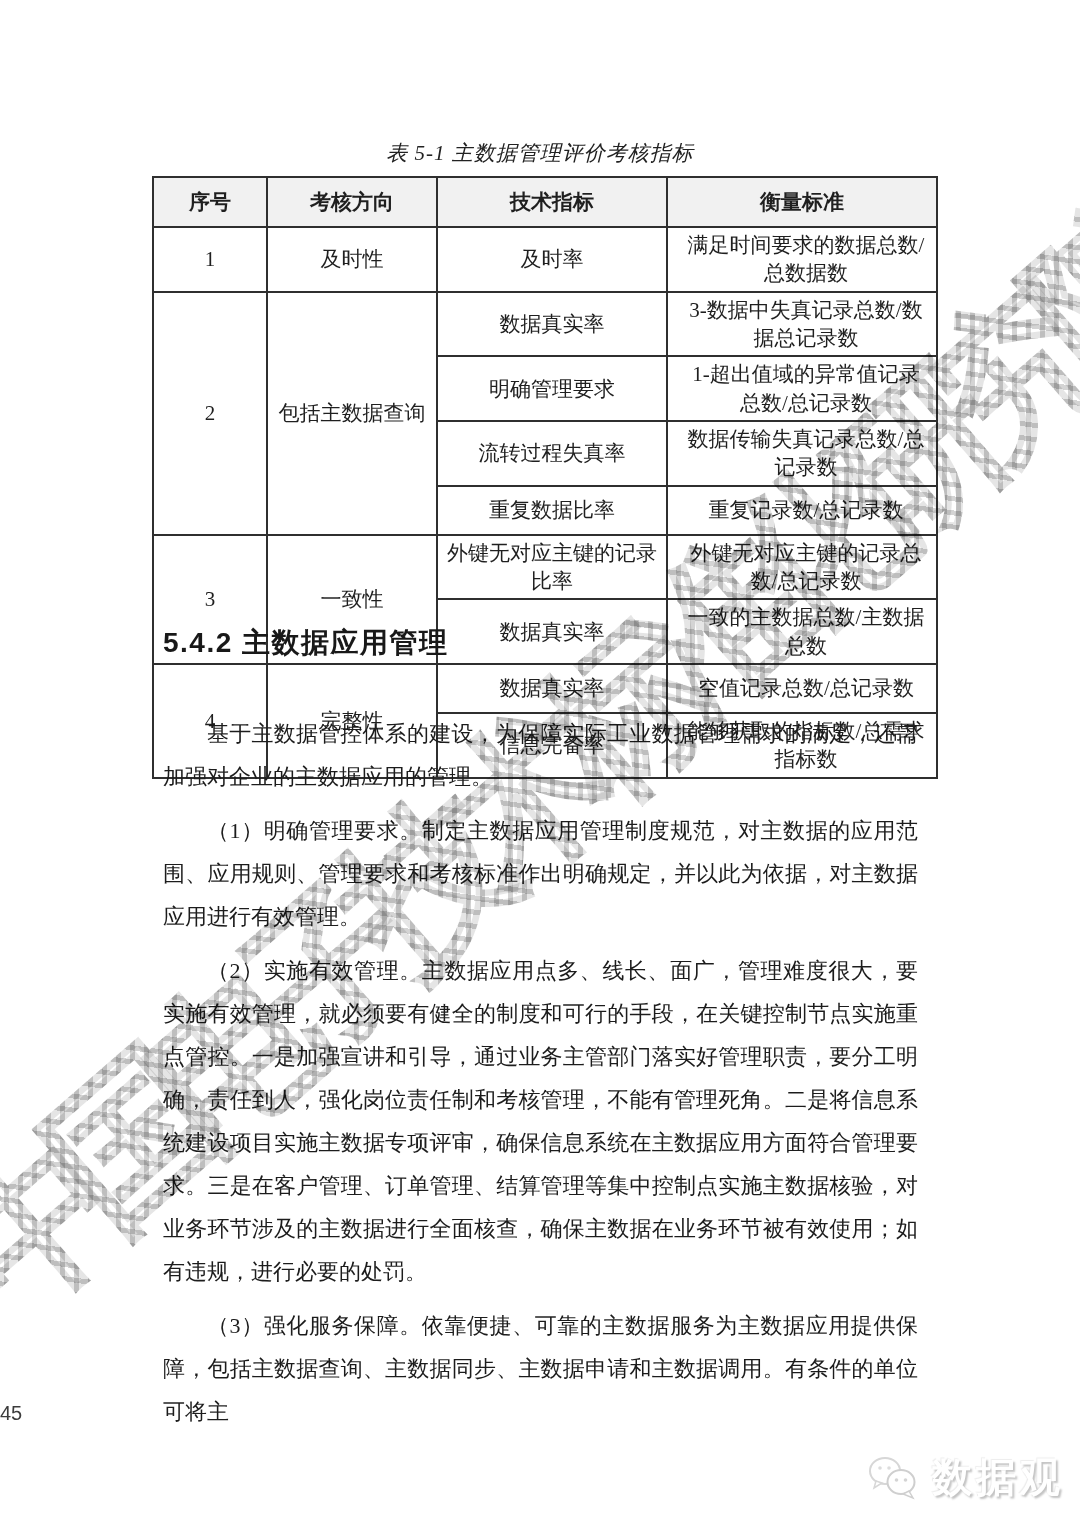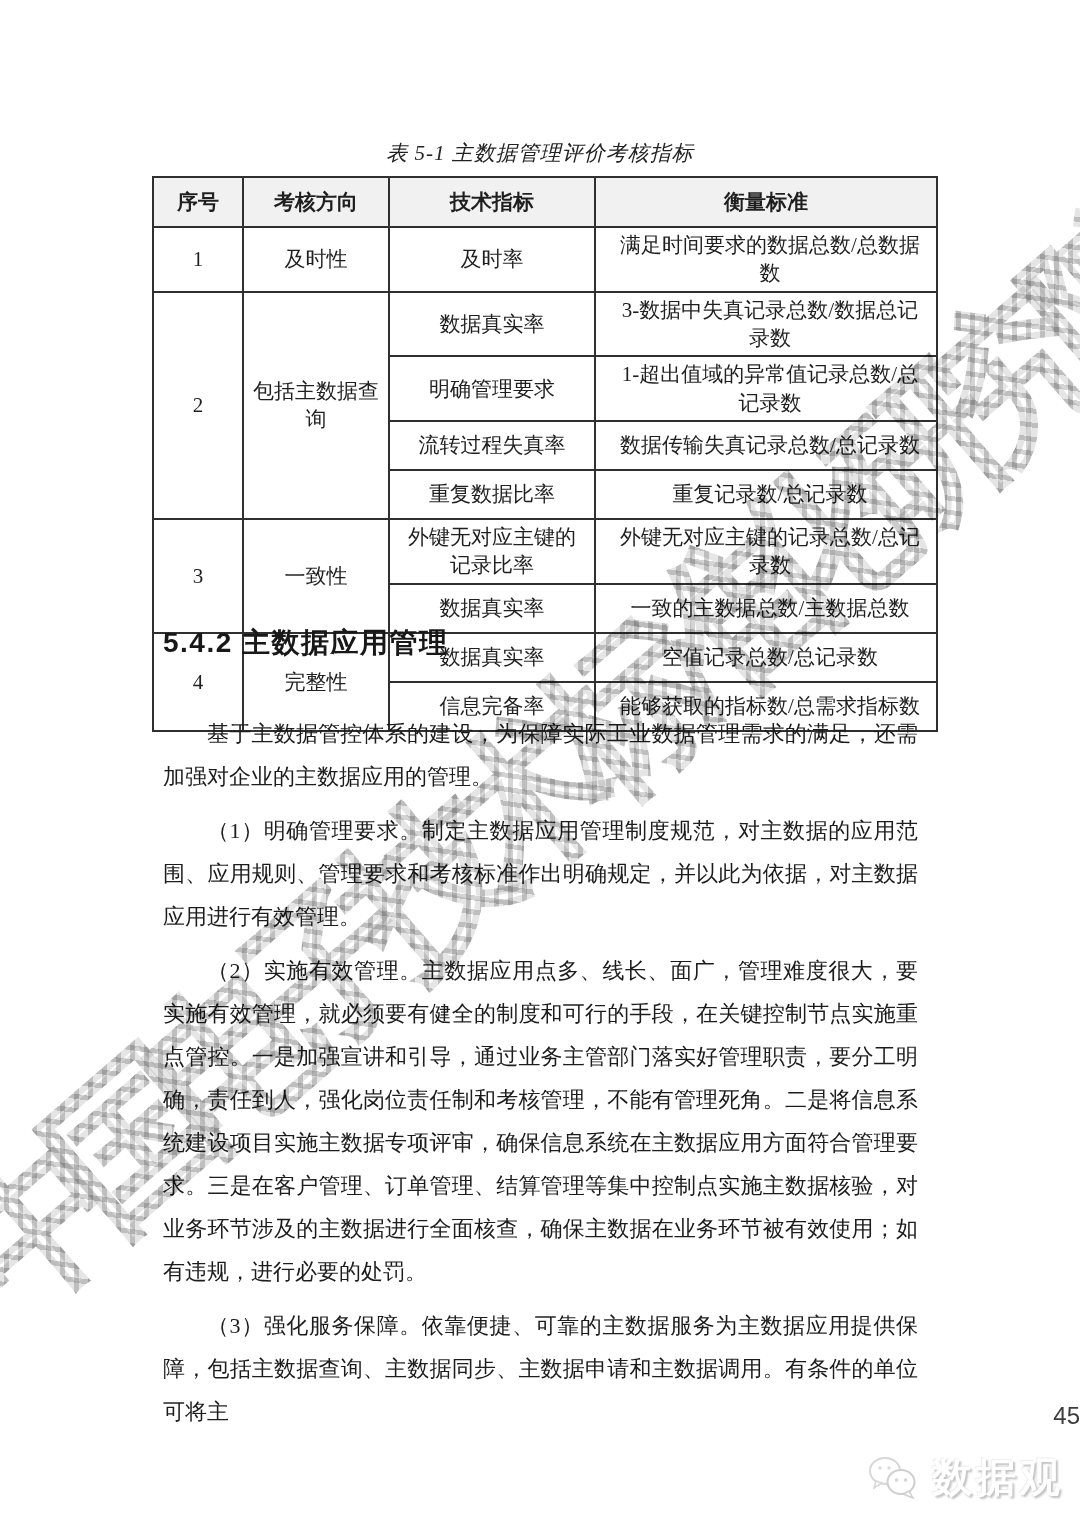--- a/index.html
+++ b/index.html
@@ -67,21 +67,21 @@
     border: 2px solid #2f2f2f;
     font-size: 21px;
     color: #1f1f1f;
   }
   table.metrics th {
     background: #f1f1f1;
     height: 44px;
     font-family: "Liberation Sans", "DejaVu Sans", sans-serif;
     font-weight: bold;
     text-align: center;
-    padding: 2px 8px;
+    padding: 2px 20px;
   }
   table.metrics th:nth-child(1) { width: 72px; }
   table.metrics th:nth-child(2) { width: 128px; }
   table.metrics th:nth-child(3) { width: 188px; margin-top: 19px; }
   table.metrics td {
     height: 41px;
     text-align: center;
     padding: 3px 8px;
     line-height: 1.35;
   }
@@ -117,23 +117,23 @@
   .body-text p {
     margin: 0 0 11px 0;
     text-indent: 44px;
   }
 
   .page-number {
     position: absolute;
     top: 1402px;
     left: 0;
     width: 1080px;
-    text-align: right;
-    font-family: "Liberation Sans", "DejaVu Sans", sans-serif;
-    font-size: 24px;
+    text-align: left;
+    font-family: "Liberation Sans", "DejaVu Sans", sans-serif;
+    font-size: 20px;
     color: #3c3c3c;
     z-index: 2;
   }
 
   .footer-logo {
     position: absolute;
     right: 16px;
     bottom: 22px;
     display: flex;
     align-items: center;

